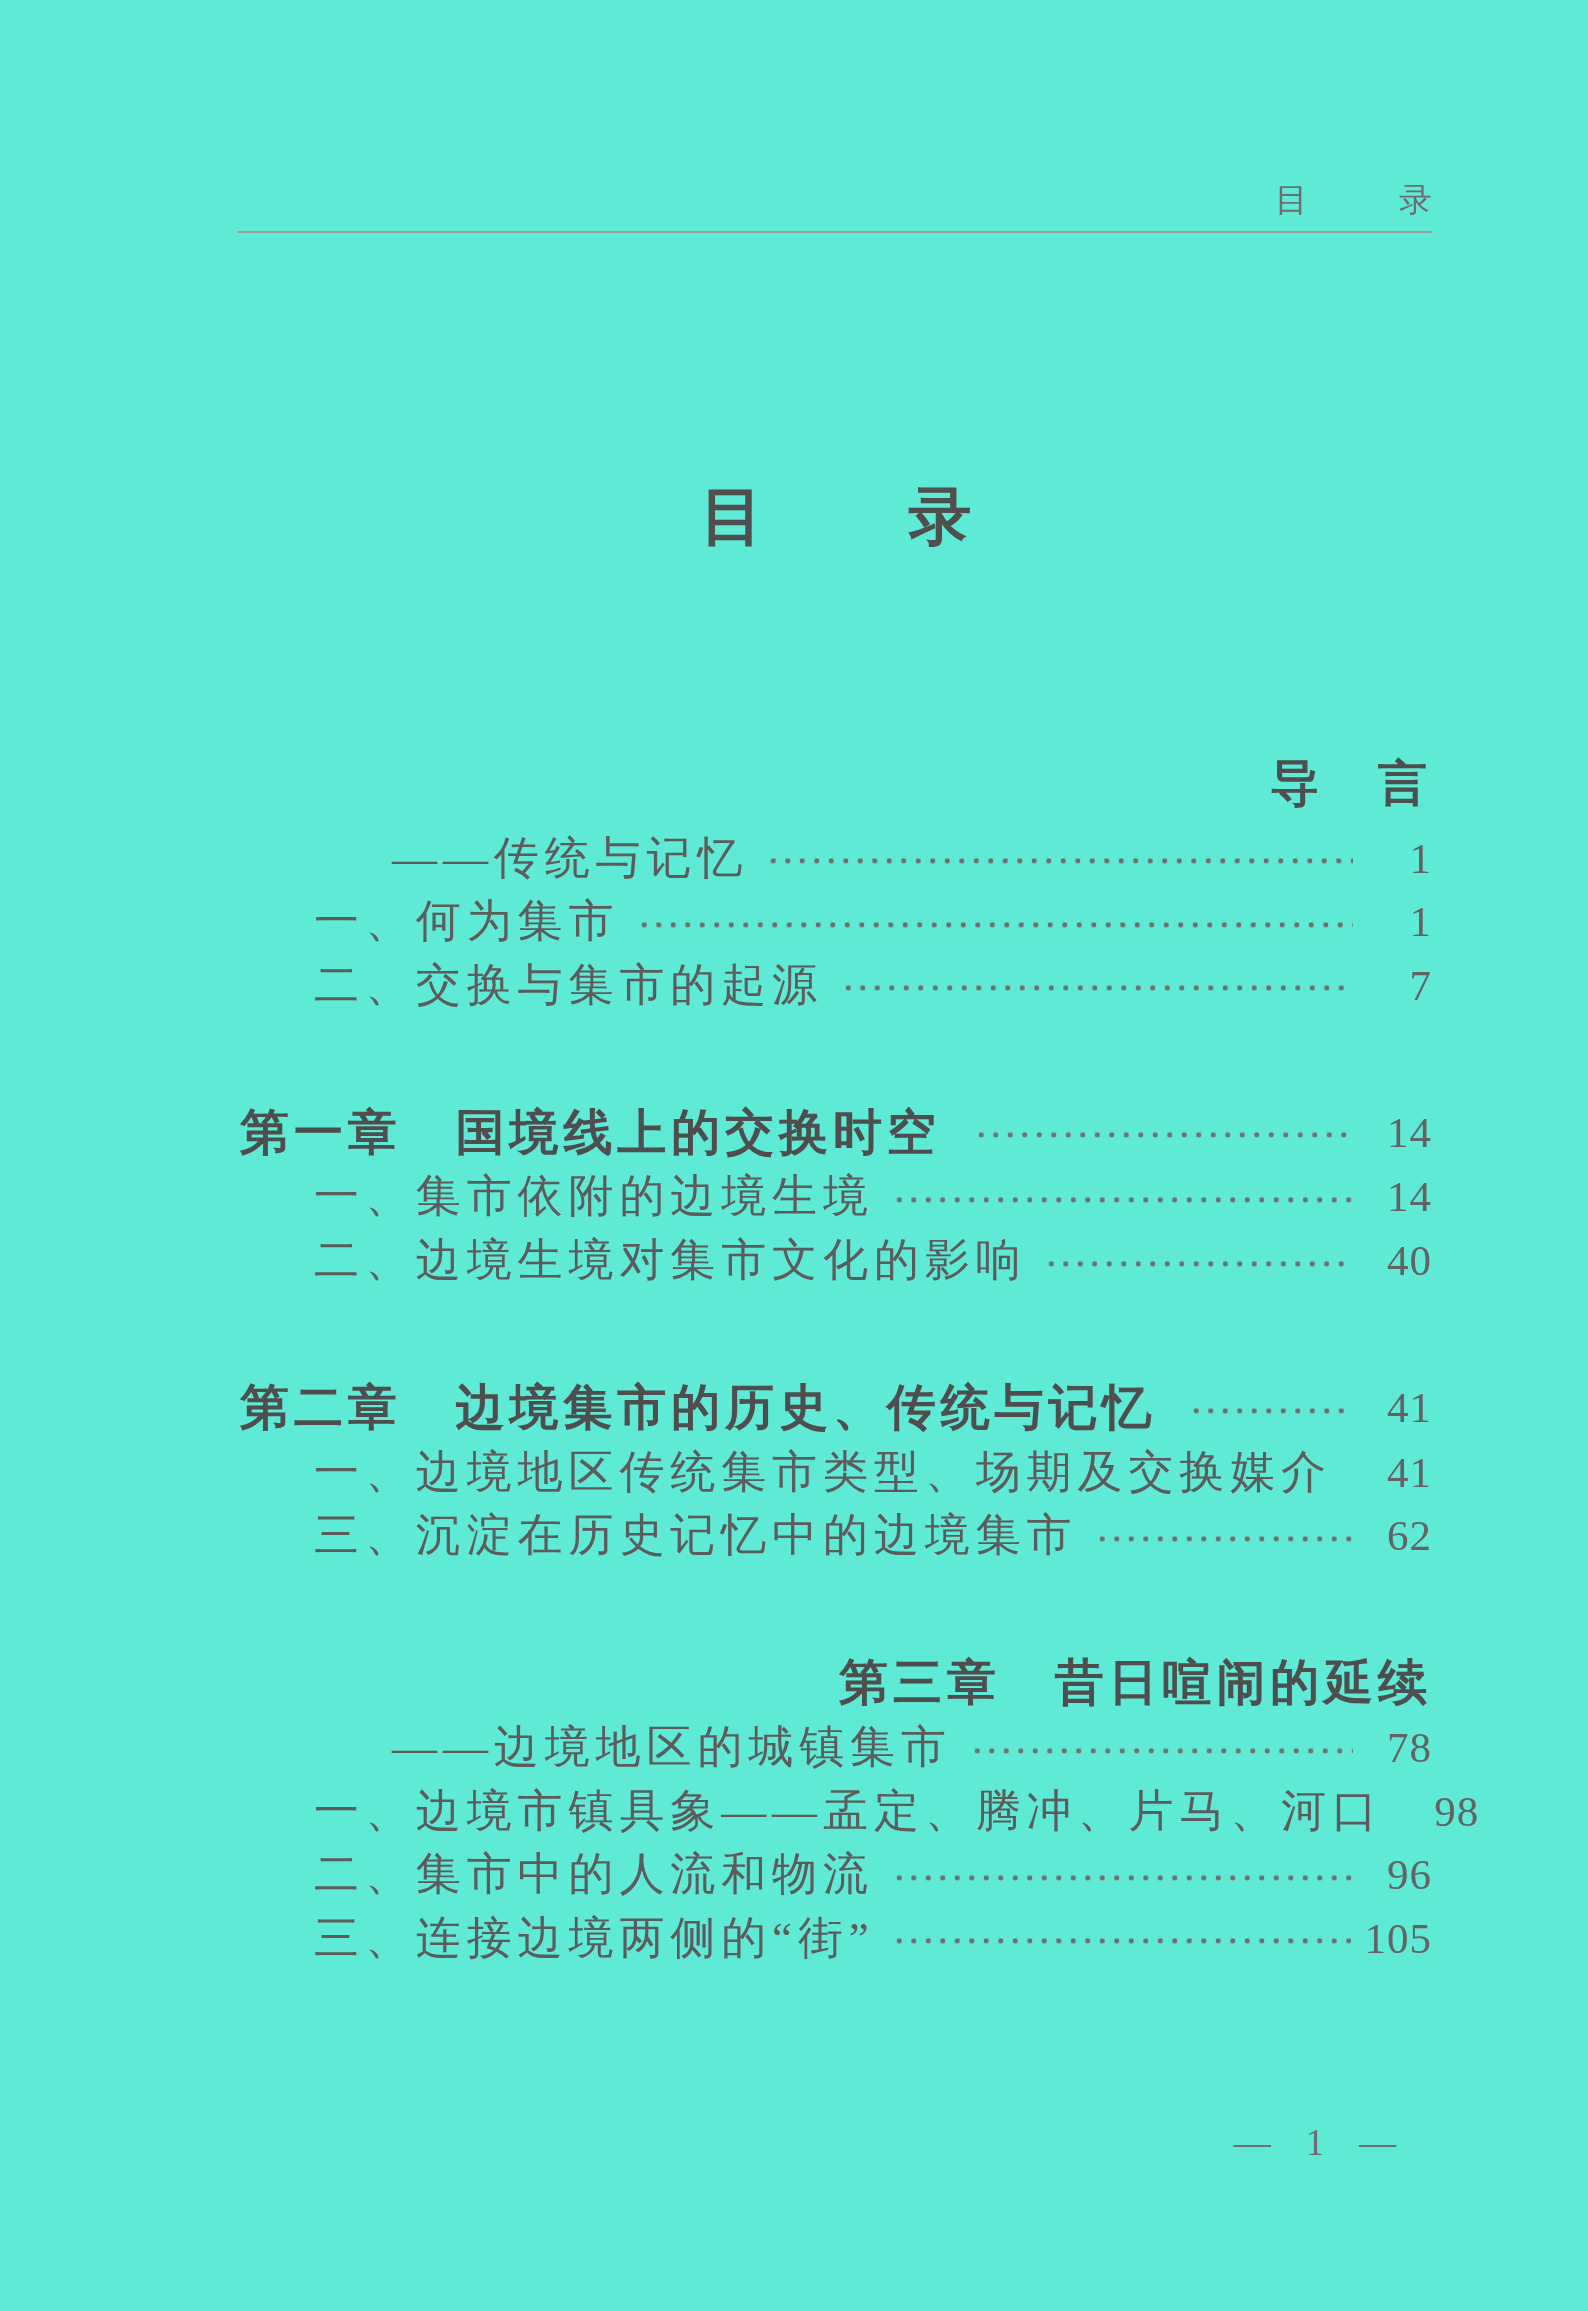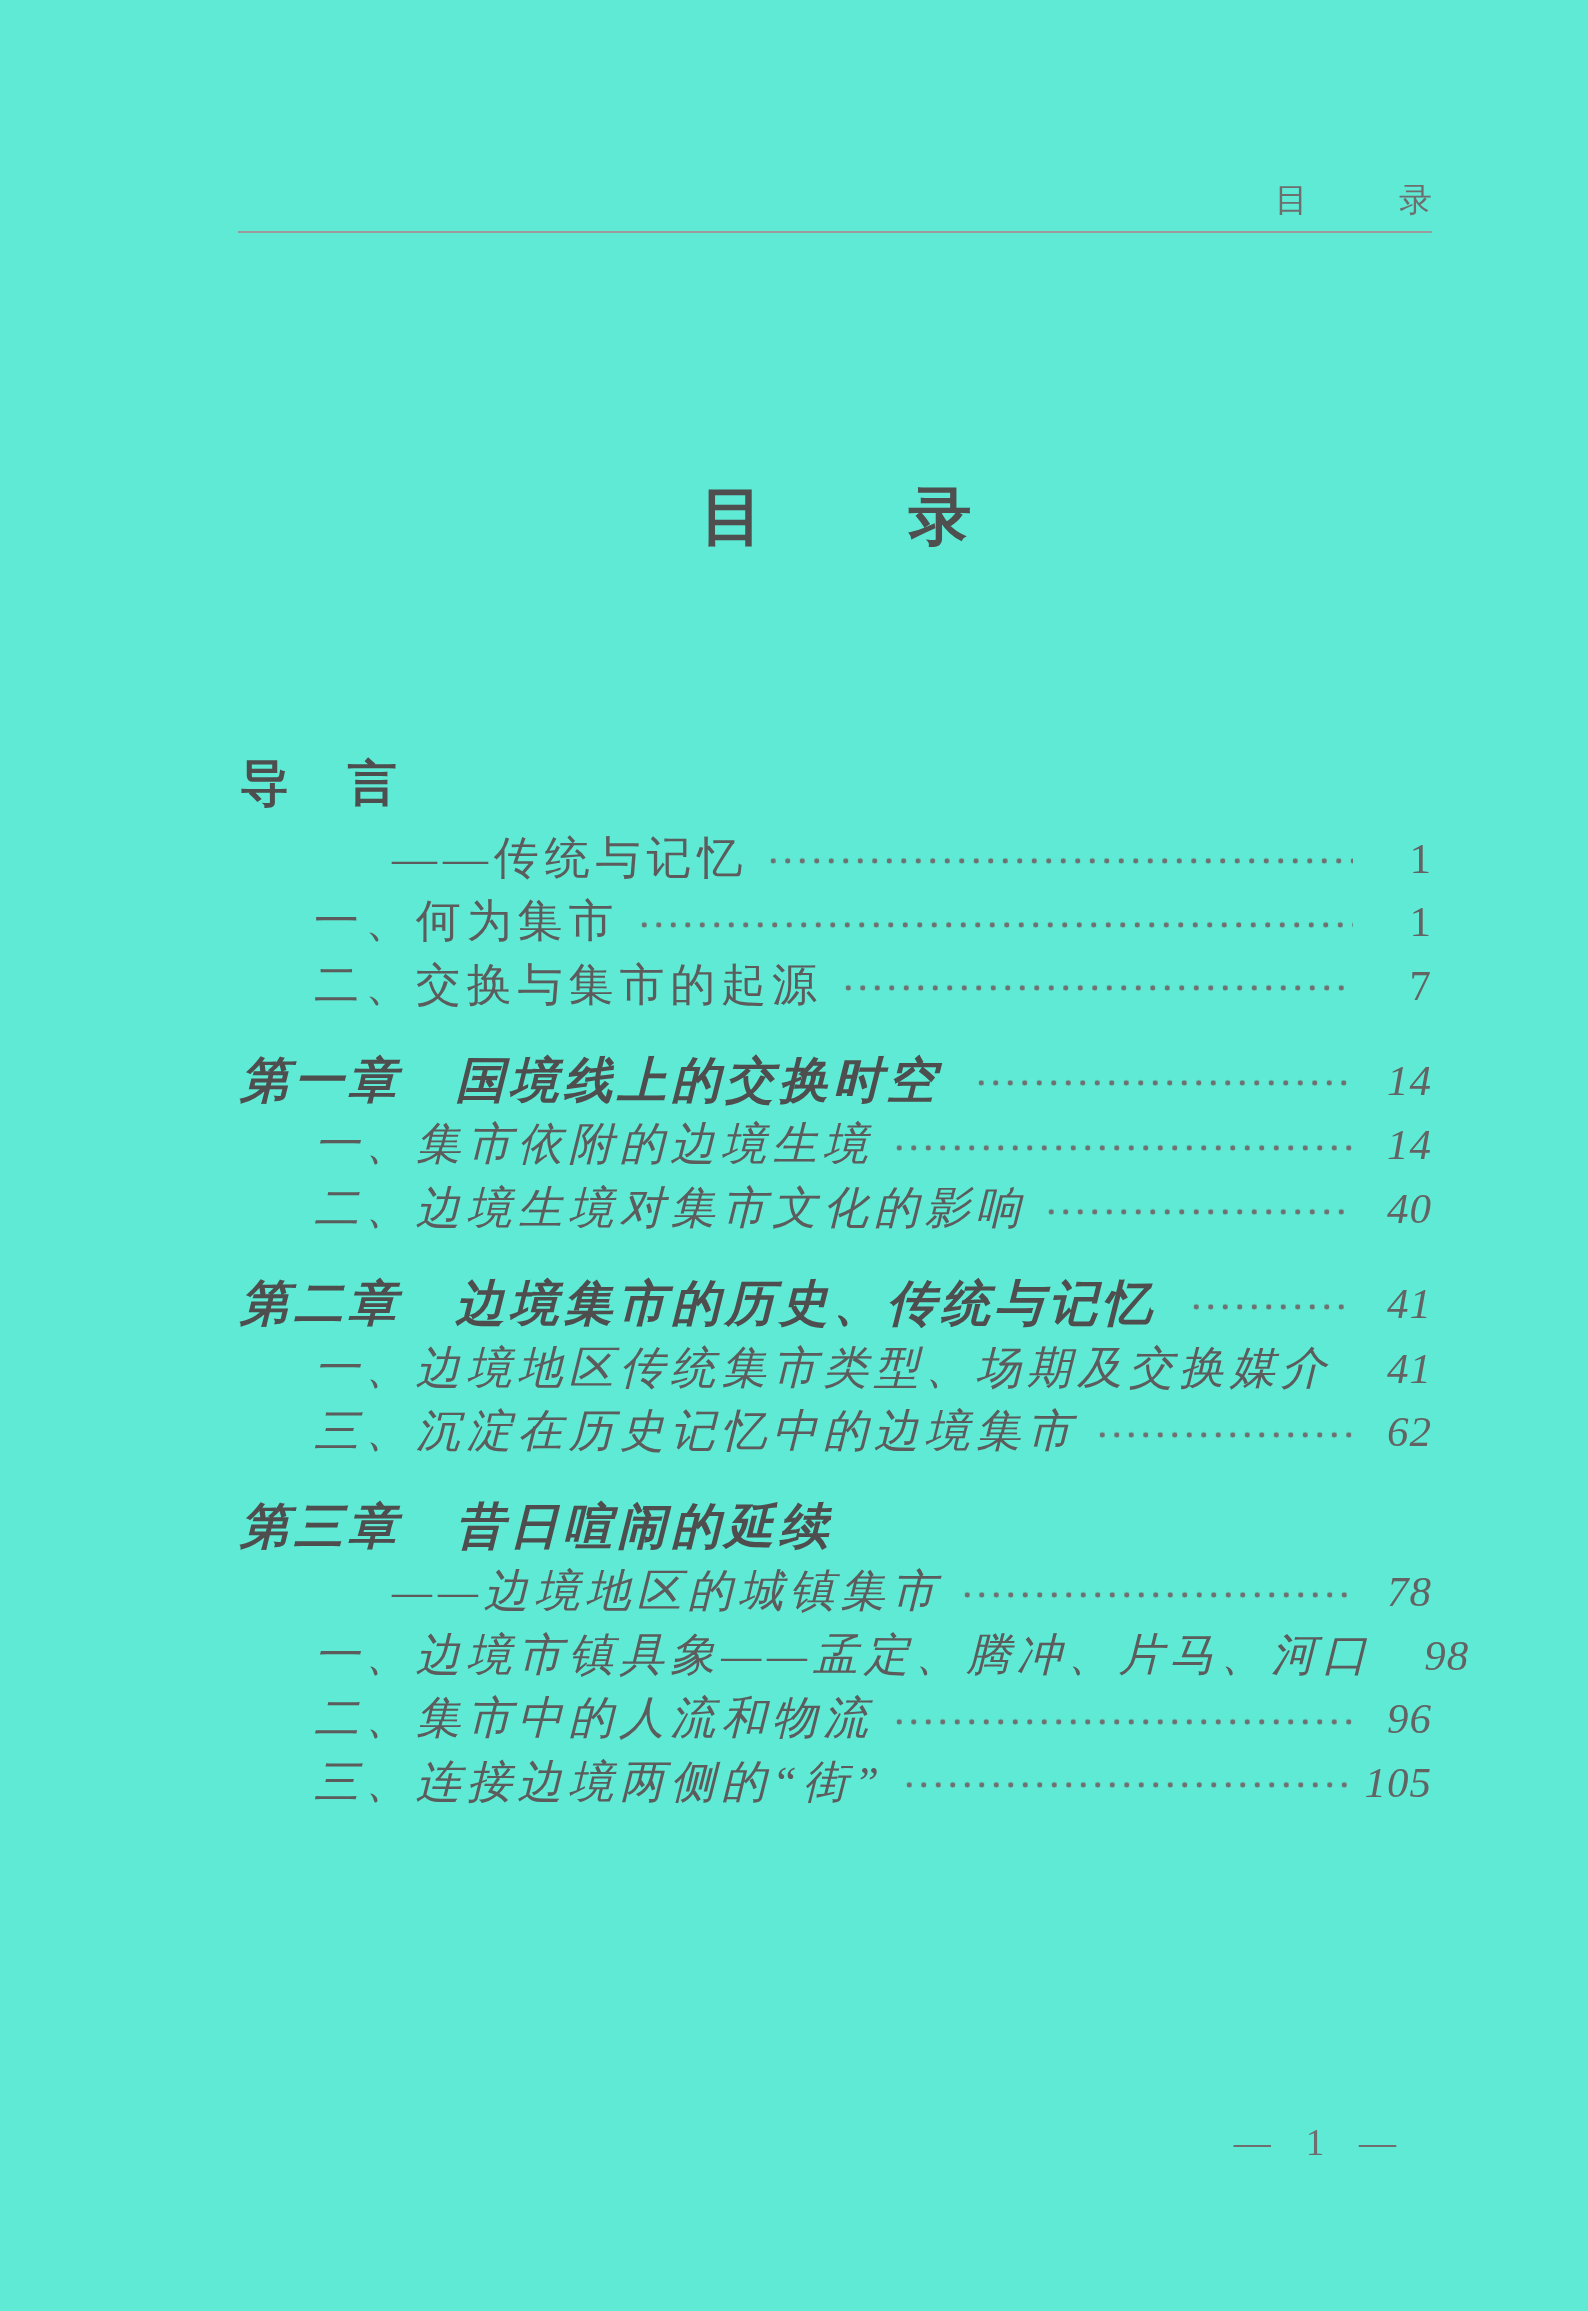--- a/index.html
+++ b/index.html
@@ -51,40 +51,41 @@
     white-space: nowrap;
   }
 
   
   .toc {
     position: absolute;
     top: 757px;
     left: 240px;
     width: 1192px;
   }
-  .toc-section + .toc-section { margin-top: 46px; font-style: italic; }
+  .toc-section + .toc-section { margin-top: 98px; }
 
   .toc-row {
     display: flex;
     align-items: center;
     height: 45px;
     margin-bottom: 18.6px;
     font-size: 45px;
     letter-spacing: 5.9px;
     line-height: 1;
     white-space: nowrap;
   }
   .heading-row {
     height: 53px;
     margin-bottom: 15.7px;
     font-size: 49px;
     letter-spacing: 4.9px;
     font-weight: 700;
     color: #4e4e4e;
     font-family: "DejaVu Sans", "Liberation Sans", sans-serif;
+    justify-content: flex-end;
   }
   .intro-heading-row { margin-bottom: 25.5px; }
 
   .indent-num  { margin-left: 74px; }
   .indent-dash { margin-left: 152px; }
 
   .toc-label { flex: 0 0 auto; }
 
   .dot-leader {
     flex: 1 1 auto;

